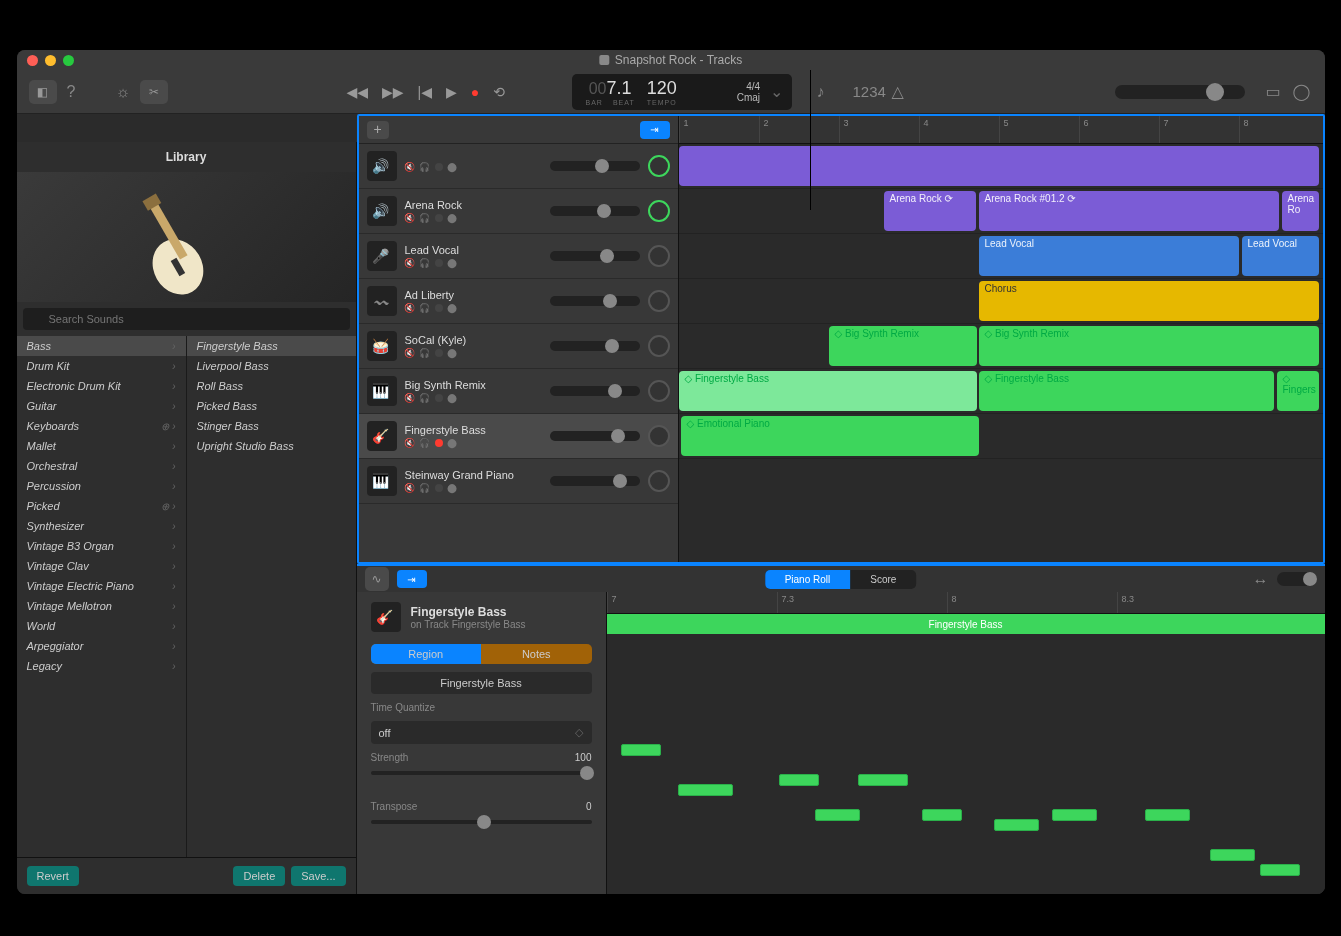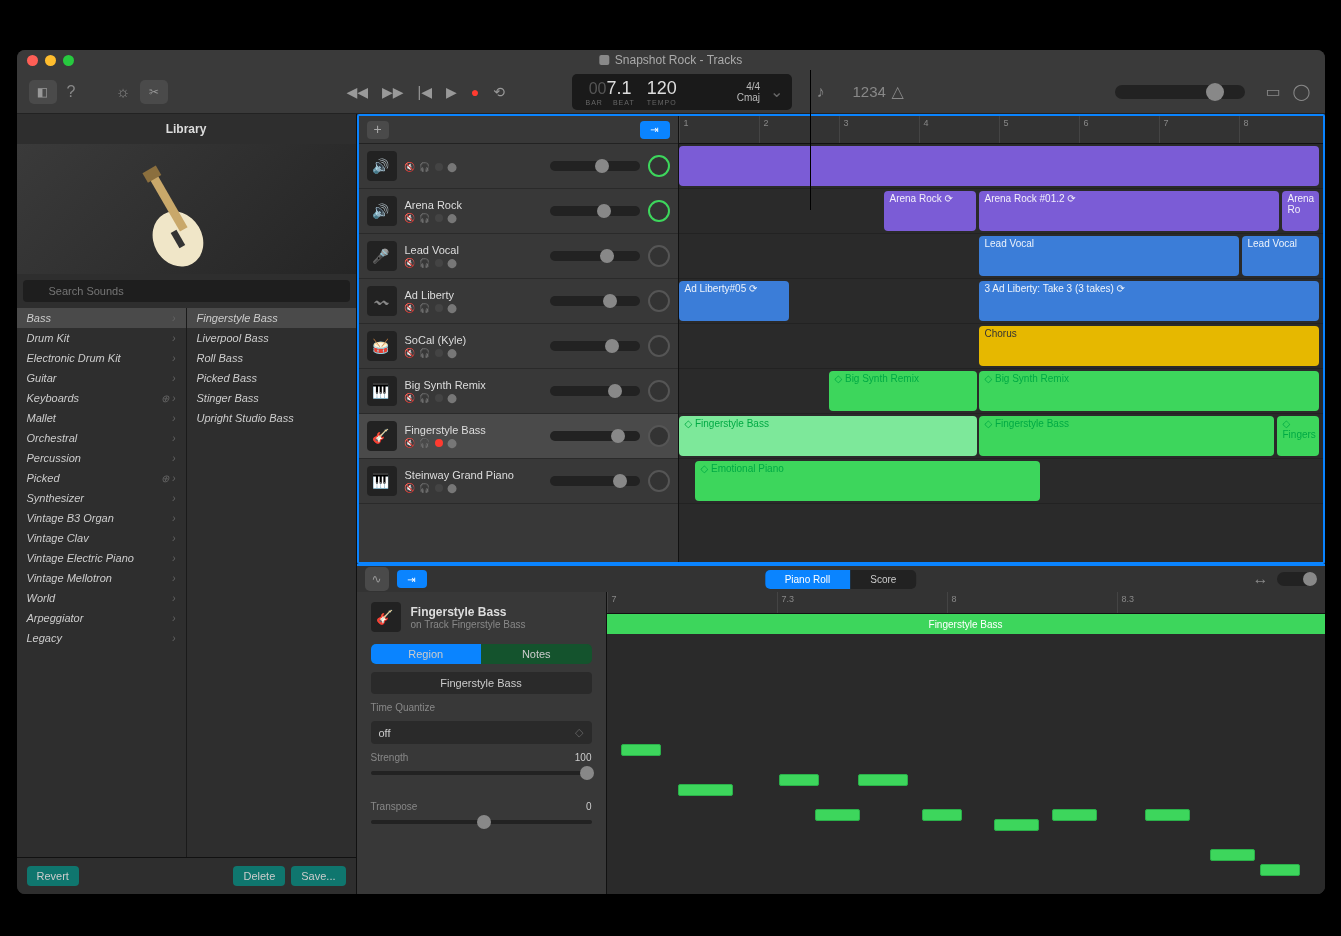--- a/index.html
+++ b/index.html
@@ -23,21 +23,21 @@
 .lcd-seg { display: flex; flex-direction: column; align-items: center; padding: 0 6px; }
 .lcd-big { font-size: 18px; font-weight: 300; color: #ddd; }
 .lcd-lbl { font-size: 7px; color: #666; letter-spacing: 1px; }
 .lcd-right { margin-left: auto; display: flex; flex-direction: column; align-items: flex-end; font-size: 10px; color: #bbb; padding-right: 4px;}
 .vol-slider { position: absolute; right: 80px; width: 130px; height: 14px; background: #222; border-radius: 7px; display: flex; align-items: center; }
 .vol-slider::after { content: ''; width: 18px; height: 18px; background: #888; border-radius: 50%; position: absolute; left: 70%; }
 
 .workspace { display: flex; height: 780px; }
 
 
-.library { width: 340px; background: #2e2e2e; display: flex; flex-direction: column; border-right: 1px solid #111; }
+.library { width: 340px; background: #2e2e2e; display: flex; flex-direction: column; border-right: 1px solid #111; margin-top: 28px; }
 .lib-title { text-align: center; font-size: 12px; font-weight: 600; color: #ddd; padding: 8px 0; }
 .lib-img { height: 130px; display: flex; align-items: center; justify-content: center; background: linear-gradient(135deg,#3a3a3a,#252525); }
 .lib-search { margin: 6px; }
 .lib-search input { width: 100%; background: #1e1e1e; border: none; color: #888; padding: 5px 10px 5px 26px; border-radius: 4px; font-size: 11px; }
 .lib-cols { flex: 1; display: flex; overflow: hidden; }
 .lib-col { flex: 1; overflow-y: auto; font-style: italic; }
 .lib-col + .lib-col { border-left: 1px solid #1a1a1a; }
 .lib-item { display: flex; align-items: center; justify-content: space-between; padding: 4px 10px; font-size: 11px; color: #ccc; cursor: pointer; }
 .lib-item.sel { background: #4a4a4a; }
 .chev { color: #666; font-size: 10px; }
@@ -83,21 +83,21 @@
 
 .editor { height: 330px; border-top: 2px solid #0a84ff; display: flex; flex-direction: column; }
 .ed-top { height: 28px; background: #333; display: flex; align-items: center; padding: 0 8px; gap: 8px; }
 .seg-ctrl { display: flex; background: #222; border-radius: 5px; overflow: hidden; position:absolute; left:50%; transform:translateX(-50%);}
 .seg { padding: 4px 20px; font-size: 10px; color: #ccc; cursor: pointer; }
 .seg.act { background: #0a84ff; color: #fff; }
 .ed-body { flex: 1; display: flex; }
 .ed-side { width: 250px; background: #383838; padding: 10px 14px; display: flex; flex-direction: column; gap: 8px; border-right:1px solid #111;}
 .ed-region-name { font-size: 12px; color: #ddd; font-weight: 600; }
 .ed-track-name { font-size: 10px; color: #888; }
-.ed-tabs { display: flex; background: #14532d; border-radius: 5px; overflow: hidden; margin-top: 4px; }
+.ed-tabs { display: flex; background: #a16207; border-radius: 5px; overflow: hidden; margin-top: 4px; }
 .ed-tab { flex: 1; padding: 4px; text-align: center; font-size: 11px; color: #ccc; cursor: pointer; }
 .ed-tab.act { background: #0a84ff; }
 .ed-field { display: flex; align-items: center; background: #2a2a2a; border-radius: 4px; padding: 5px 8px; font-size: 11px; color: #ccc; justify-content:center;}
 .ed-label { font-size: 10px; color: #888; }
 .ed-slider-row { display: flex; align-items: center; justify-content: space-between; font-size: 10px; color: #ccc; }
 .ed-slider { width: 100%; height: 4px; background: #222; border-radius: 2px; position: relative; }
 .ed-slider::after { content:''; width:14px; height:14px; background:#888; border-radius:50%; position:absolute; top:-5px; left:var(--p,50%);}
 
 .piano-keys { width: 38px; background: linear-gradient(90deg,#eee,#ccc); position: relative; }
 .key-lbl { position:absolute; right:2px; font-size:8px; color:#333; }
@@ -423,37 +423,33 @@
               <div class="track-lane">
                 <div class="region r-purple" style="left: 205px; width: 92px;">Arena Rock ⟳</div>
                 <div class="region r-purple" style="left: 300px; width: 300px;">Arena Rock #01.2 ⟳</div>
                 <div class="region r-purple" style="left: 603px; width: 37px;">Arena Ro</div>
               </div>
               <div class="track-lane">
                 <div class="region r-blue" style="left: 300px; width: 260px;">Lead Vocal</div>
                 <div class="region r-blue" style="left: 563px; width: 77px;">Lead Vocal</div>
               </div>
               <div class="track-lane">
-                <div class="region r-blue" style="left: 0px; width: 110px;">Ad Liberty#05 ⟳</div>
-                <div class="region r-blue" style="left: 300px; width: 340px;">3  Ad Liberty: Take 3 (3 takes)  ⟳</div>
-              </div>
-              <div class="track-lane">
                 <div class="region r-yellow" style="left: 300px; width: 340px;">Chorus</div>
               </div>
               <div class="track-lane">
                 <div class="region r-green" style="left: 150px; width: 148px;">◇ Big Synth Remix</div>
                 <div class="region r-green" style="left: 300px; width: 340px;">◇ Big Synth Remix</div>
               </div>
               <div class="track-lane">
                 <div class="region r-greenL" style="left: 0px; width: 298px;">◇ Fingerstyle Bass</div>
                 <div class="region r-green" style="left: 300px; width: 295px;">◇ Fingerstyle Bass</div>
                 <div class="region r-green" style="left: 598px; width: 42px;">◇ Fingers</div>
               </div>
               <div class="track-lane">
-                <div class="region r-green" style="left: 16px; width: 345px;">◇ Emotional Piano</div>
+                <div class="region r-green" style="left: 2px; width: 298px;">◇ Emotional Piano</div>
               </div>
             </div>
         </div>
       </div>
 
       <div class="editor">
         <div class="ed-top" style="position:relative;">
           <div class="tb-btn" style="width:24px">∿</div>
           <div class="th-filter">⇥</div>
           <div class="seg-ctrl">

